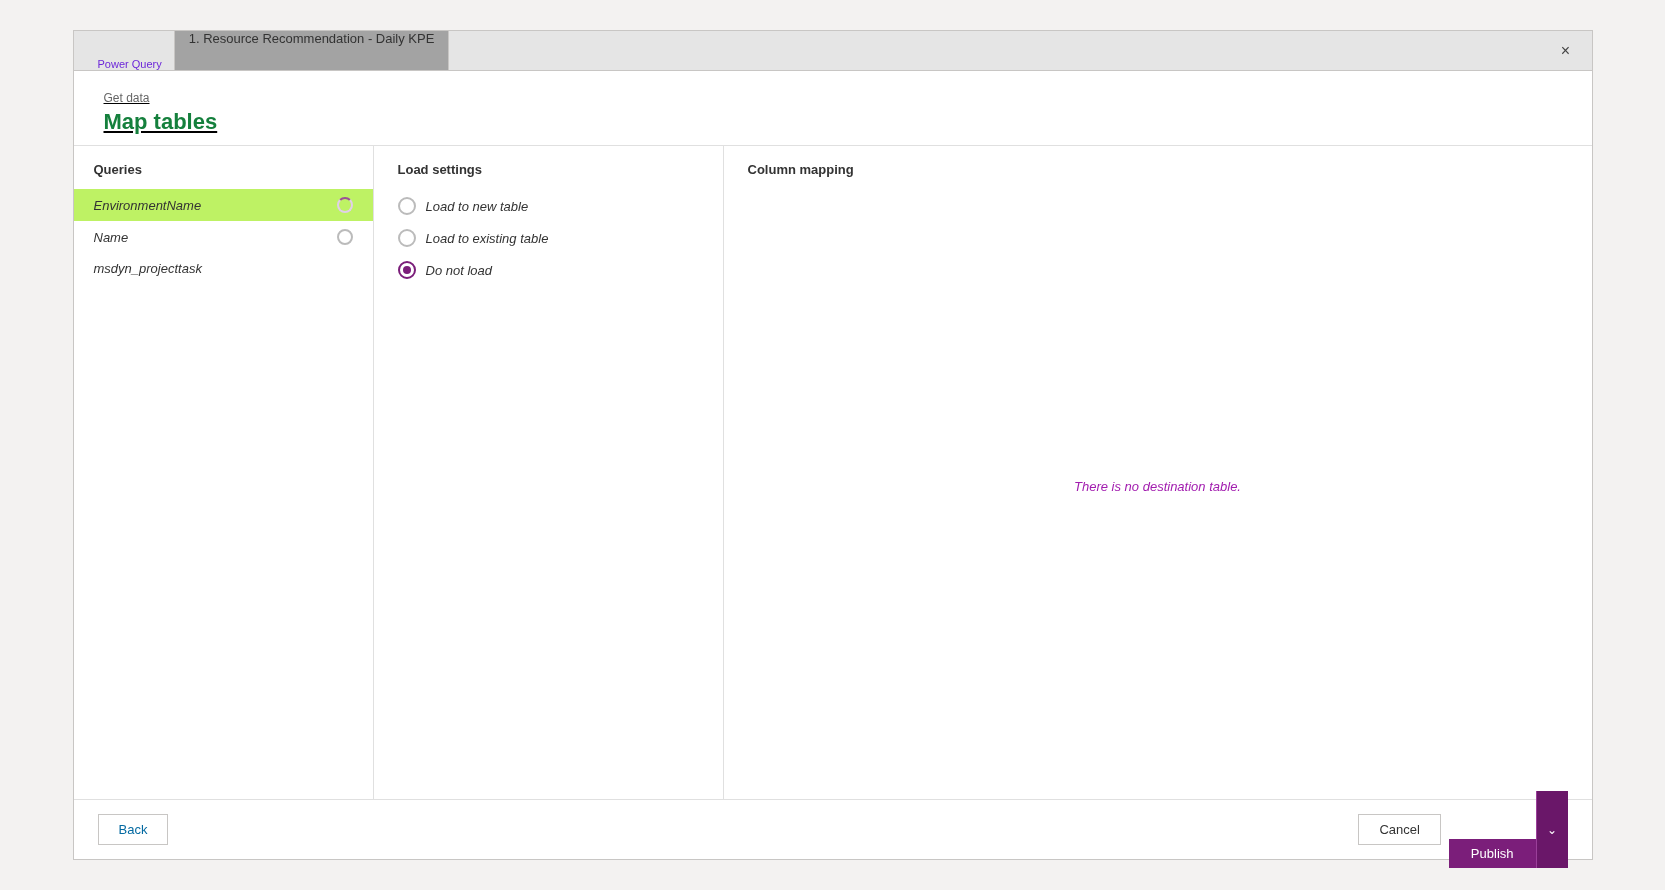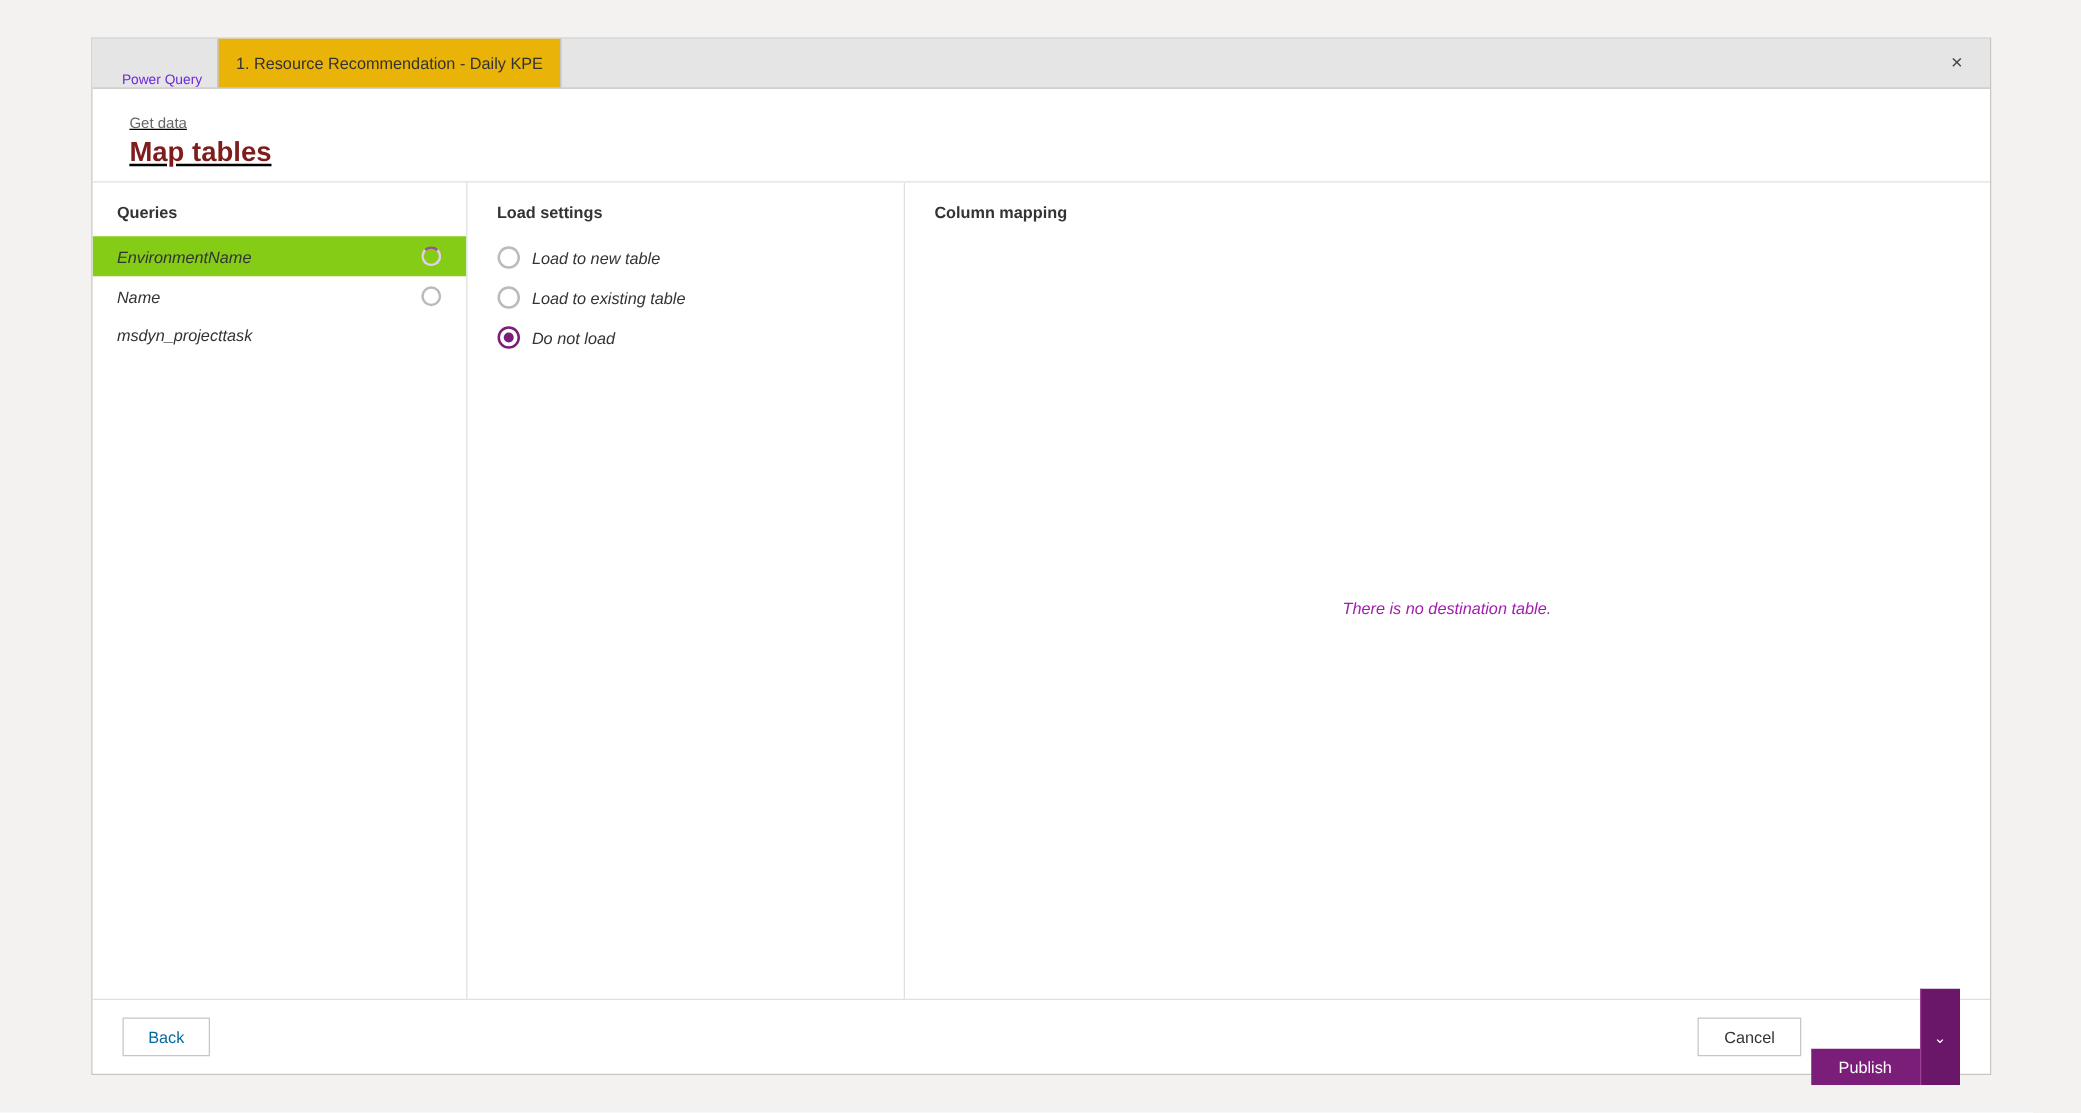--- a/index.html
+++ b/index.html
@@ -40,22 +40,21 @@
       display: flex;
       align-items: flex-end;
       cursor: pointer;
     }
     .tab-active {
       font-size: 13px;
       color: #333;
       padding: 0 14px;
       height: 100%;
       display: flex;
-      align-items: center;
-      background: #eab308;
+      background: #a3a3a3;
       border-left: 1px solid #c8c6c4;
       border-right: 1px solid #c8c6c4;
       cursor: pointer;
     }
     .close-btn {
       margin-left: auto;
       width: 28px;
       height: 28px;
       display: flex;
       align-items: center;
@@ -70,21 +69,21 @@
       text-decoration: underline;
     }
     .modal-header .get-data-label {
       font-size: 12px;
       color: #666;
       margin-bottom: 4px;
     }
     .modal-header .page-title {
       font-size: 22px;
       font-weight: 600;
-      color: #7f1d1d;
+      color: #15803d;
     }
     .modal-body {
       flex: 1;
       display: flex;
       overflow: hidden;
       border-top: 1px solid #e0e0e0;
     }
     .queries-panel {
       width: 300px;
       flex-shrink: 0;
@@ -100,21 +99,21 @@
     }
     .query-item {
       display: flex;
       align-items: center;
       padding: 8px 20px;
       cursor: pointer;
       font-size: 13px;
       color: #333;
     }
     .query-item.selected {
-      background: #84cc16;
+      background: #bef264;
       gap: 32px;
     }
     .query-item .query-name {
       flex: 1;
       font-style: italic;
     }
     .query-item .spinner {
       width: 16px;
       height: 16px;
       border-radius: 50%;

